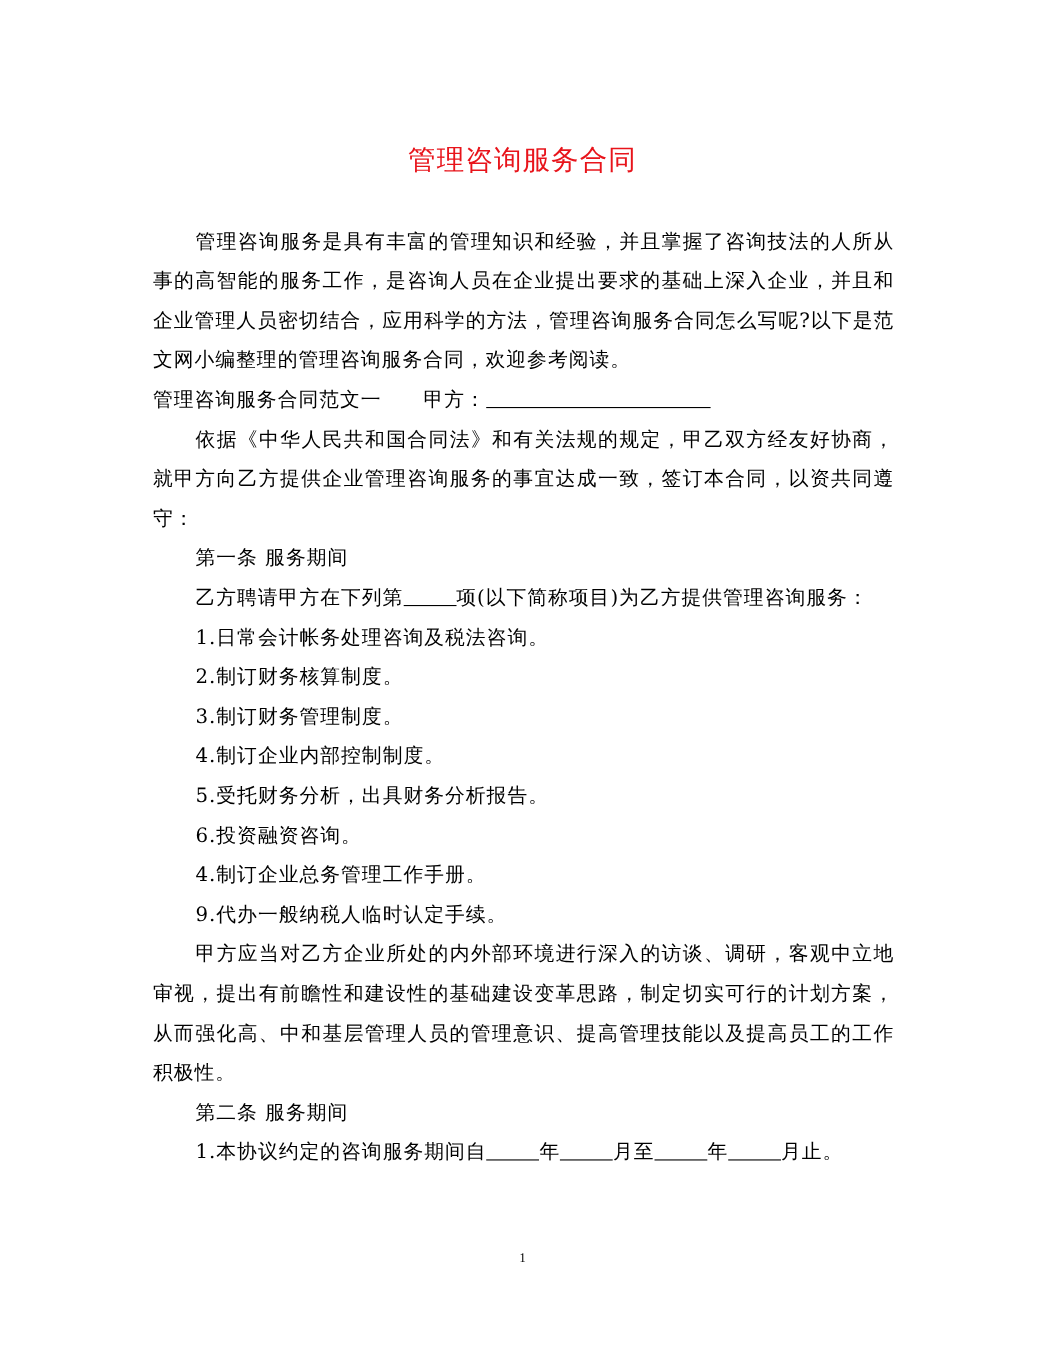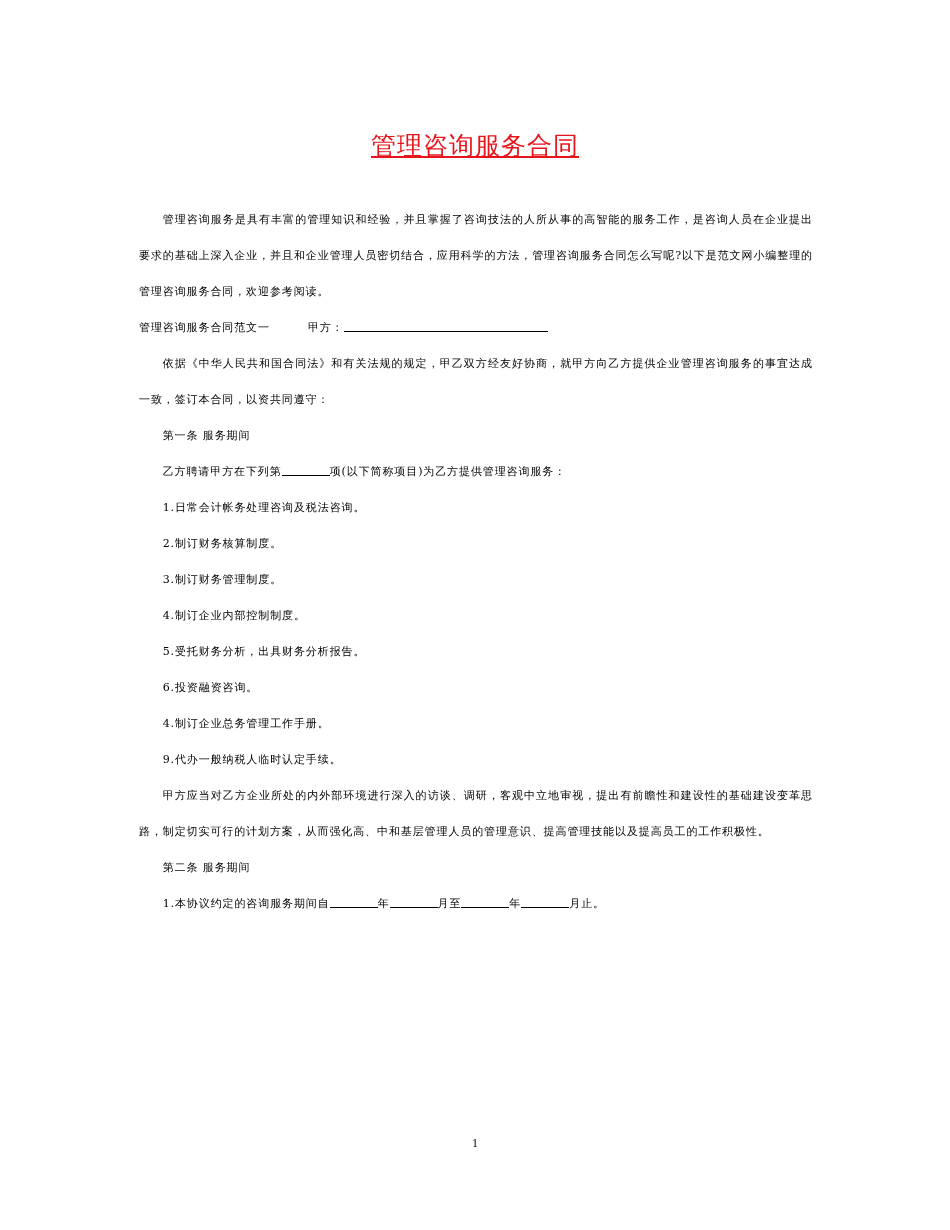--- a/index.html
+++ b/index.html
@@ -26,28 +26,27 @@
       position: absolute;
       top: 128px;
       left: 0;
       width: 950px;
       text-align: center;
       font-size: 25px;
       line-height: 36px;
       color: #e8141b;
       letter-spacing: 1px;
       font-family: "DejaVu Serif", "Liberation Serif", serif;
-      text-decoration: underline;
     }
     .body-text {
       position: absolute;
       left: 139px;
       top: 202px;
       width: 674px;
-      font-size: 11px;
+      font-size: 18px;
       line-height: 36px;
       letter-spacing: 0.9px;
     }
     .p {
       margin: 0;
       padding: 0;
       text-align: justify;
       text-align-last: left;
     }
     .indent { text-indent: 2.15em; }

